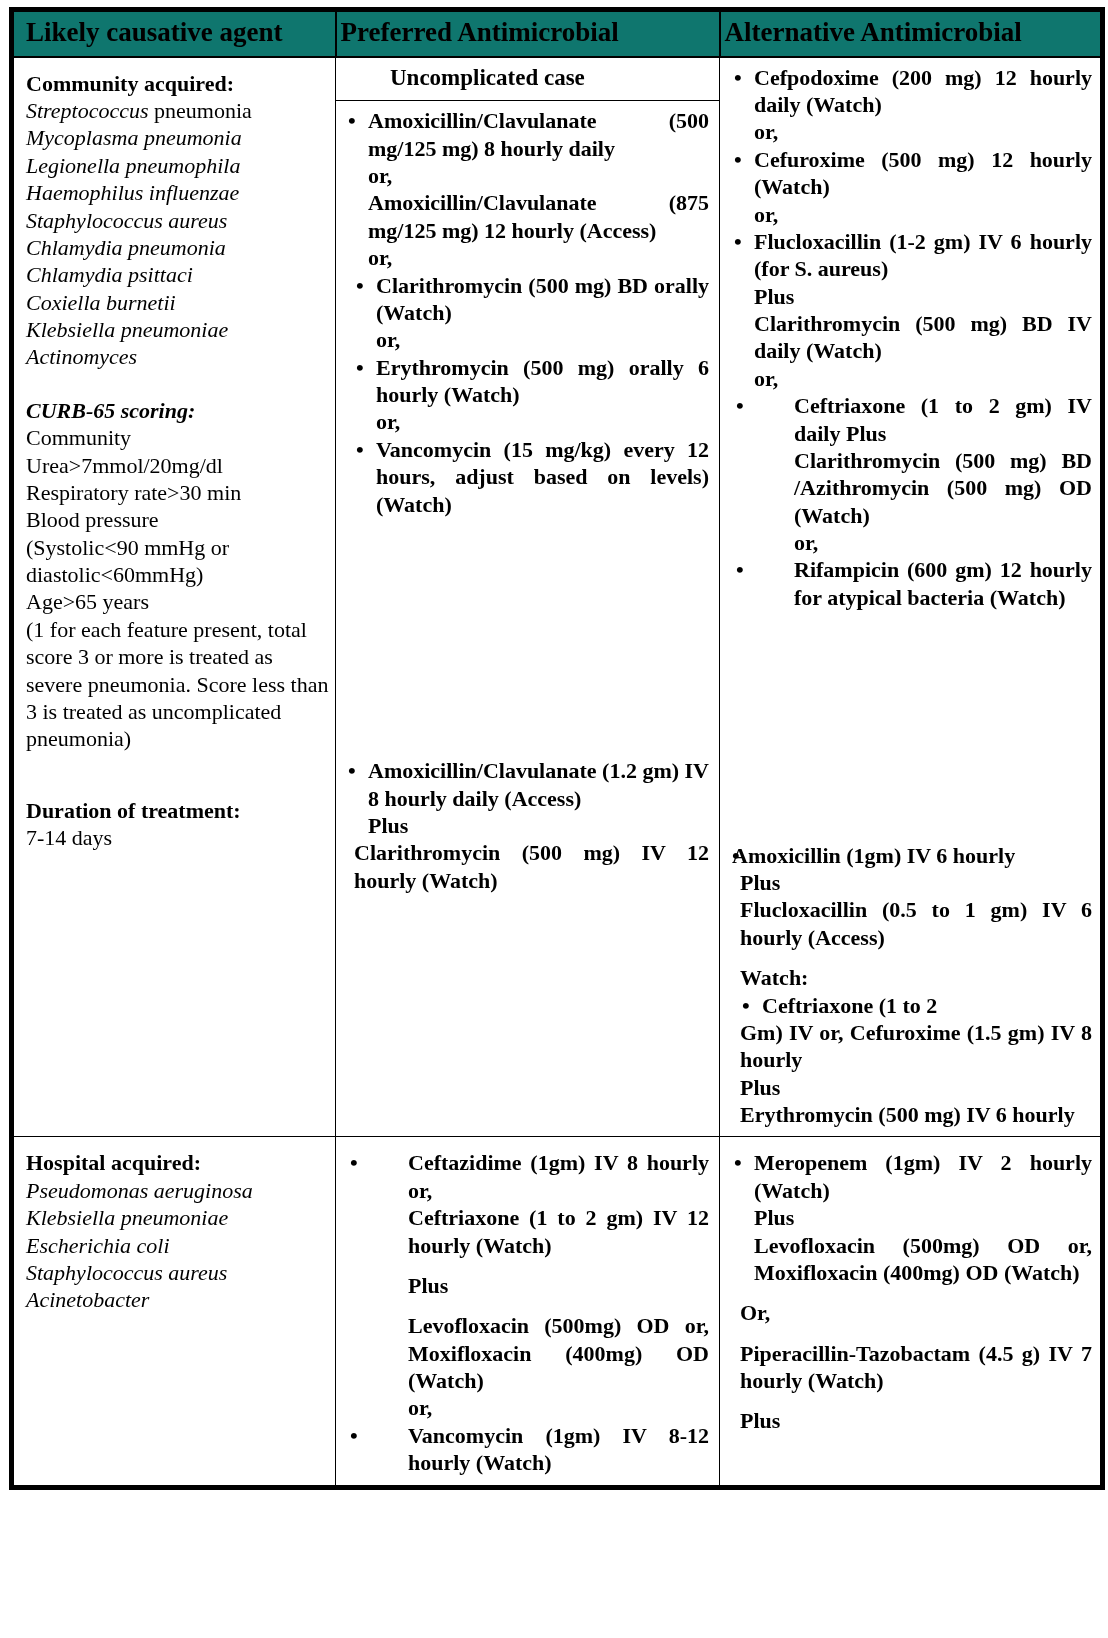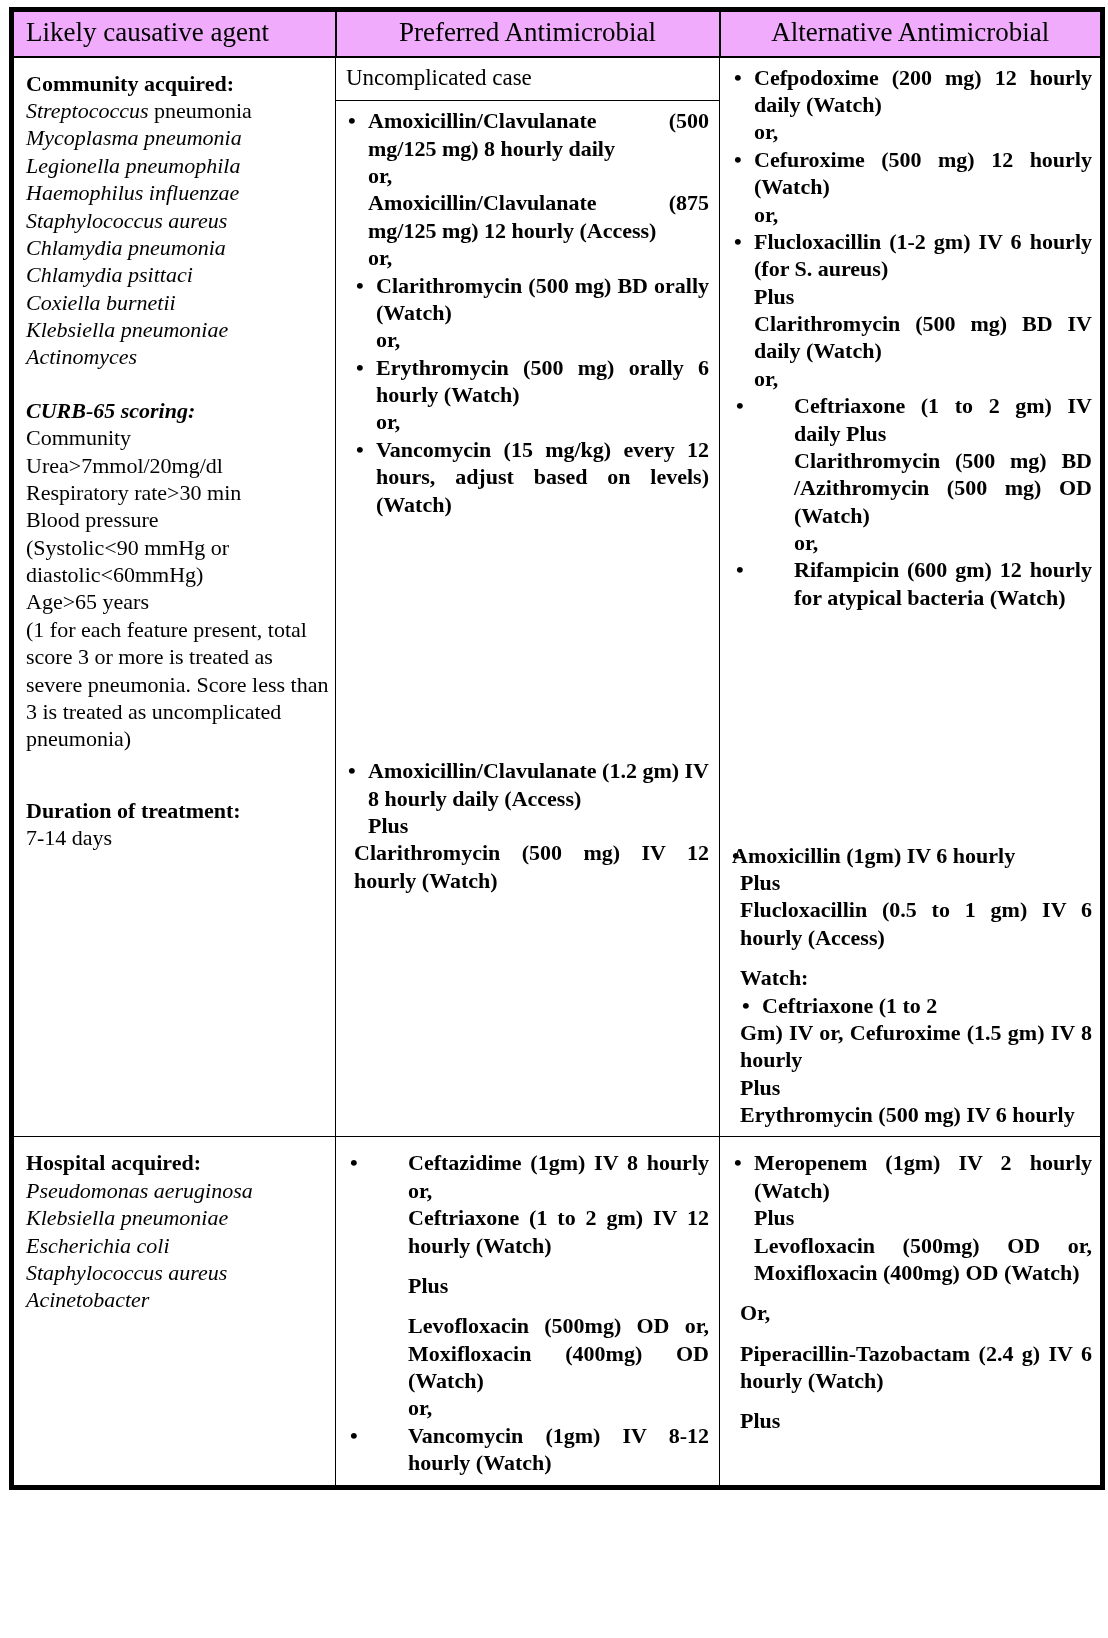--- a/index.html
+++ b/index.html
@@ -28,30 +28,30 @@
     width: 1091px;
     border: 5px solid #000000;
   }
 
   col.c1 { width: 324px; }
   col.c2 { width: 384px; }
   col.c3 { width: 383px; }
 
   
   thead th {
-    background: #f0abfc;
+    background: #0f766e;
     border: 2px solid #000000;
-    font-weight: normal;
+    font-weight: bold;
     font-size: 27px;
     line-height: 1.1;
     padding: 6px 4px 8px 4px;
     vertical-align: middle;
   }
   th.h1 { text-align: left; padding-left: 12px; }
-  th.h2, th.h3 { text-align: center; margin-left: 9px; }
+  th.h2, th.h3 { text-align: left; margin-left: 9px; }
 
   
   td {
     border: 1px solid #000000;
     vertical-align: top;
     padding: 6px 8px 8px 10px;
     font-size: 22px;
     line-height: 1.245;
   }
 
@@ -95,22 +95,23 @@
   .bul-0 { padding-left: 0; }
 
   .ind-1 { padding-left: 22px; }
   .ind-2 { padding-left: 30px; }
   .ind-3 { padding-left: 62px; }
   .ind-h { padding-left: 8px; }
 
   .cont { font-weight: bold; }
 
   .subhead {
-    font-weight: normal;
+    font-weight: bold;
     font-size: 23px;
+    margin-left: 44px;
   }
 
   
   table.inner {
     border-collapse: collapse;
     table-layout: fixed;
     width: 100%;
   }
   table.inner td { border: 0; padding: 0; }
 
@@ -287,21 +288,21 @@
         </td>
 
         <td class="alt" style="padding-top:12px;">
           <div>
               <div class="bul bul-1 just"><span class="dot">•</span><span>Meropenem (1gm) IV 2 hourly (Watch)</span></div>
               <div class="cont ind-1 just">Plus</div>
               <div class="cont ind-1 just">Levofloxacin (500mg) OD or, Moxifloxacin (400mg) OD (Watch)</div>
               <div class="gap-sm"></div>
               <div class="cont ind-h just">Or,</div>
               <div class="gap-sm"></div>
-              <div class="cont ind-h just">Piperacillin-Tazobactam (2.4 g) IV 6 hourly (Watch)</div>
+              <div class="cont ind-h just">Piperacillin-Tazobactam (4.5 g) IV 7 hourly (Watch)</div>
               <div class="gap-sm"></div>
               <div class="cont ind-h just">Plus</div>
             </div>
         </td>
       </tr>
 
     </tbody>
   </table>
 </div>
 

